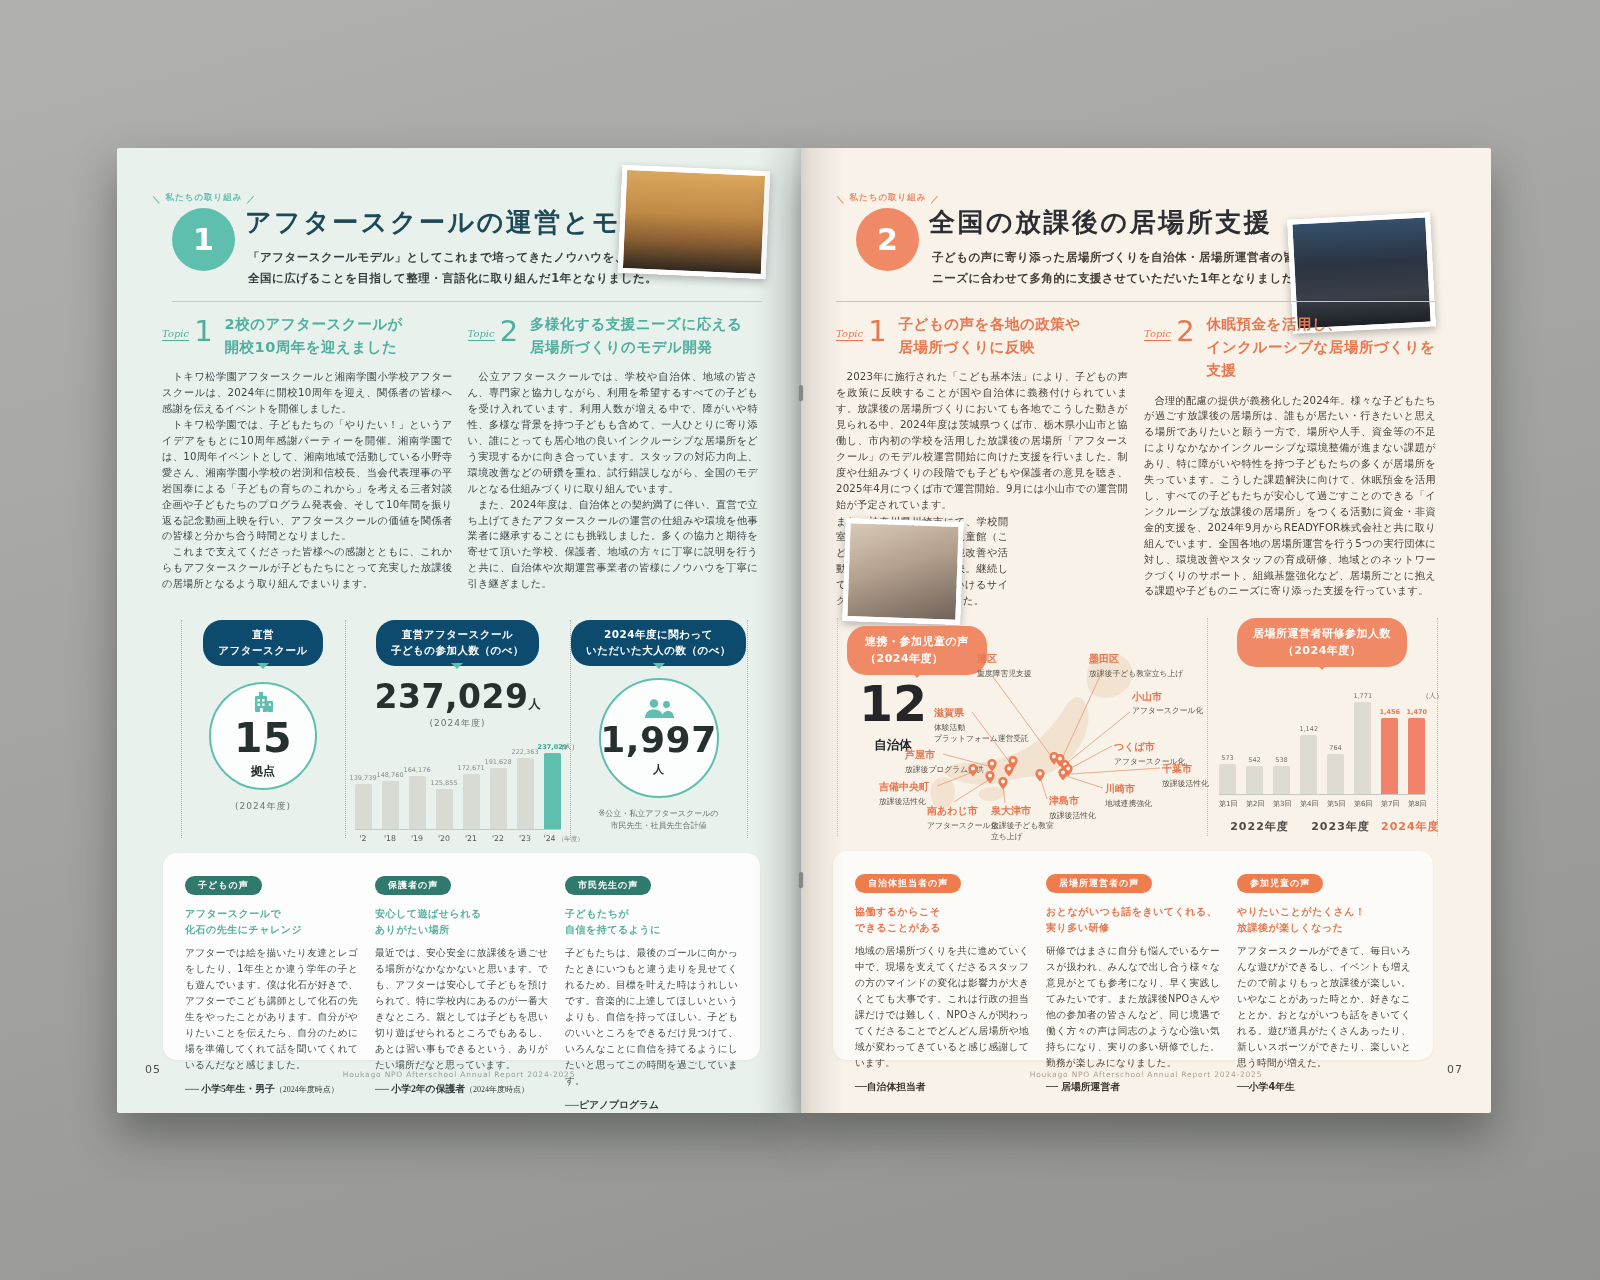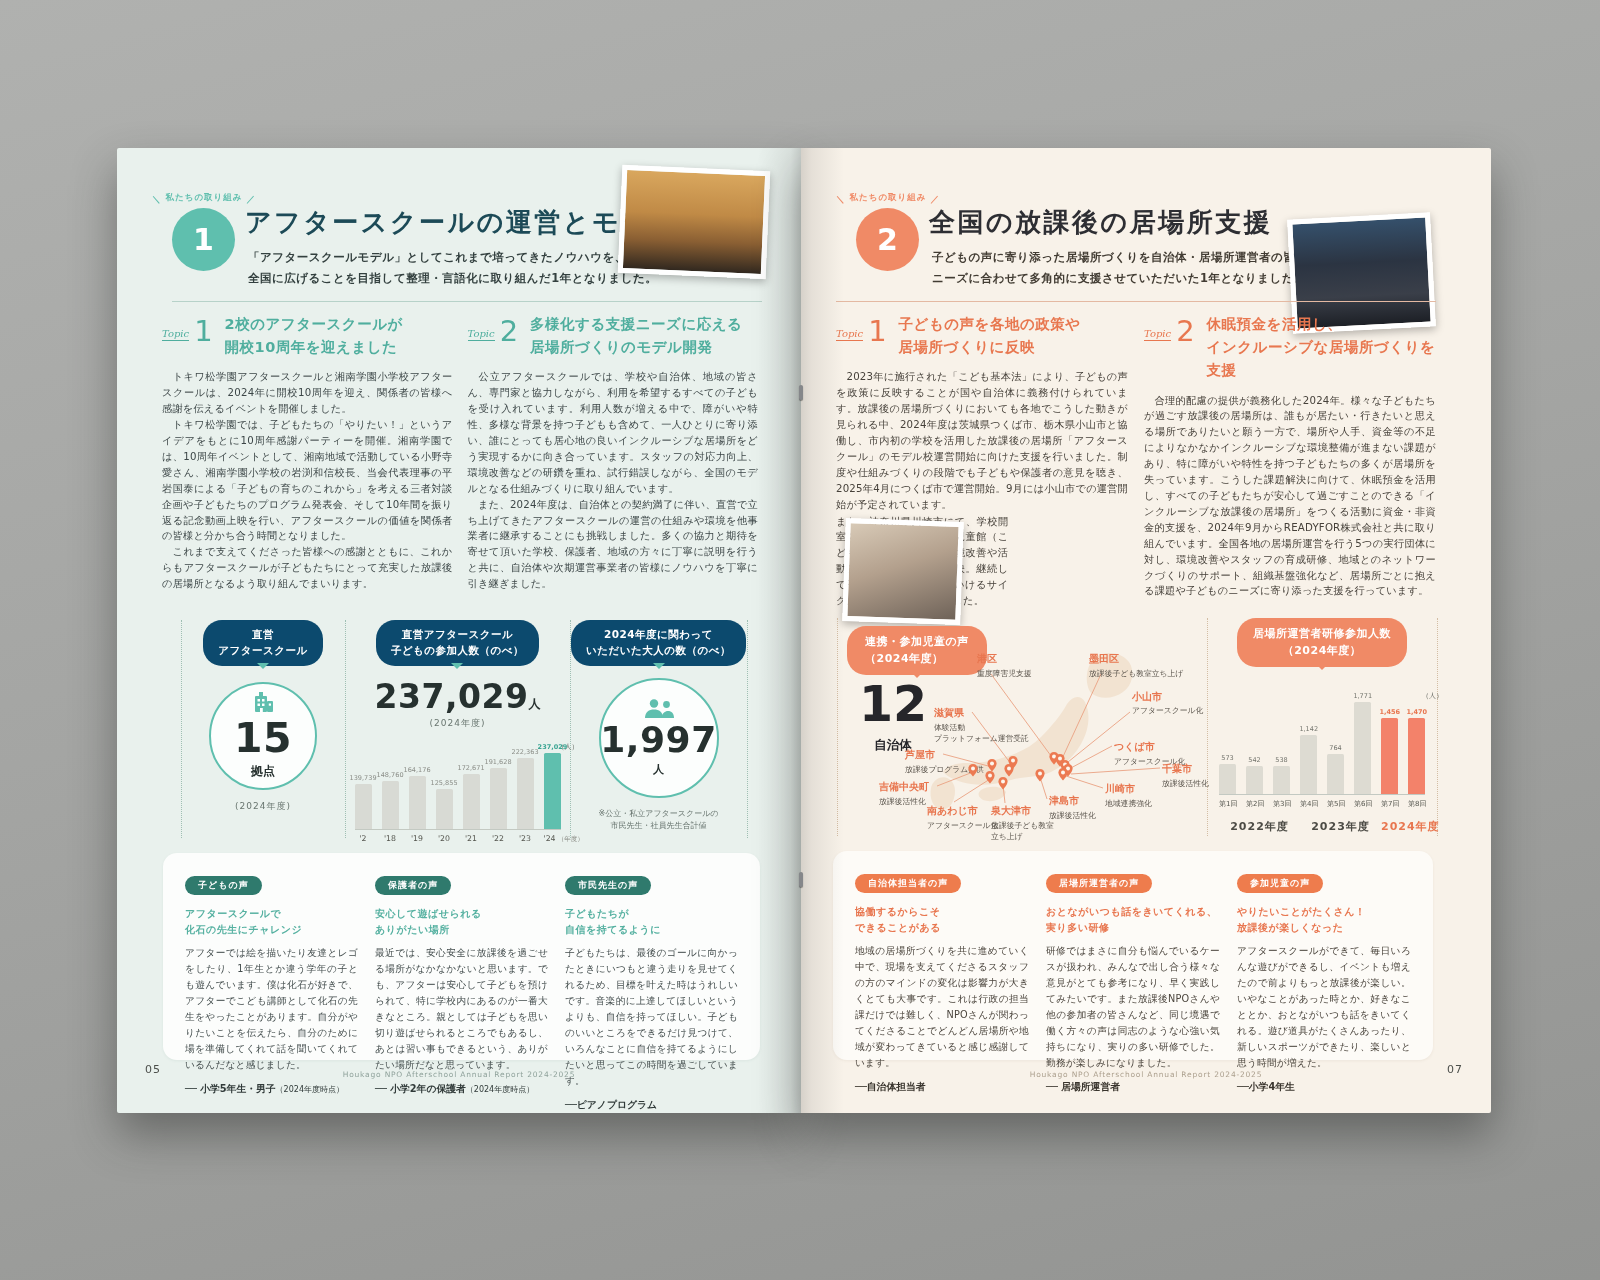--- a/index.html
+++ b/index.html
@@ -84,21 +84,21 @@
   .page-left .sec-sub { color:#33403f; left:131px; top:99px; }
   .page-left .rule { background:#b7d2c9; left:55px; top:153px; width:590px; }
   .page-left .topics { left:45px; top:165px; width:596px; gap:15px; }
   .page-left .topic-title, .page-left .topic-tag { color:#4fae9e; }
   .page-left .topic-body { color:#3c4647; }
   .page-left .dotsep { border-color:#9fbfb3; top:472px; height:218px; }
   .page-left .voices { background:#fcfdfc; left:46px; top:705px; width:597px; height:207px; gap:17px; box-shadow:0 1px 3px rgba(70,110,100,.08); }
   .page-left .voice-tag { background:#2f7a6d; }
   .page-left .voice-title { color:#56b1a1; }
   .page-left .voice-body { color:#434d4d; }
-  .page-left .voice-attr { color:#303a39; }
+  .page-left .voice-attr { color:#303a39;font-family:Liberation Serif, serif; }
   .page-left .footer-line { color:#8fa29b; top:922px; }
   .page-left .pagenum { left:28px; top:915px; }
   #photo-cheer { left:503px; top:20px; width:138px; height:98px; transform:rotate(2.5deg);
     background:linear-gradient(180deg,#d9a75e 0%,#c08a46 42%,#8a5f33 70%,#31281f 100%); }
 
   
   .page-right .eyebrow { color:#f08a66; left:16px; top:44px; width:142px; }
   .page-right .num-circle { background:#f08a66; left:55px; top:60px; }
   .page-right .sec-title { color:#2d2e33; left:128px; top:57px; }
   .page-right .sec-sub { color:#423c33; left:131px; top:99px; }

